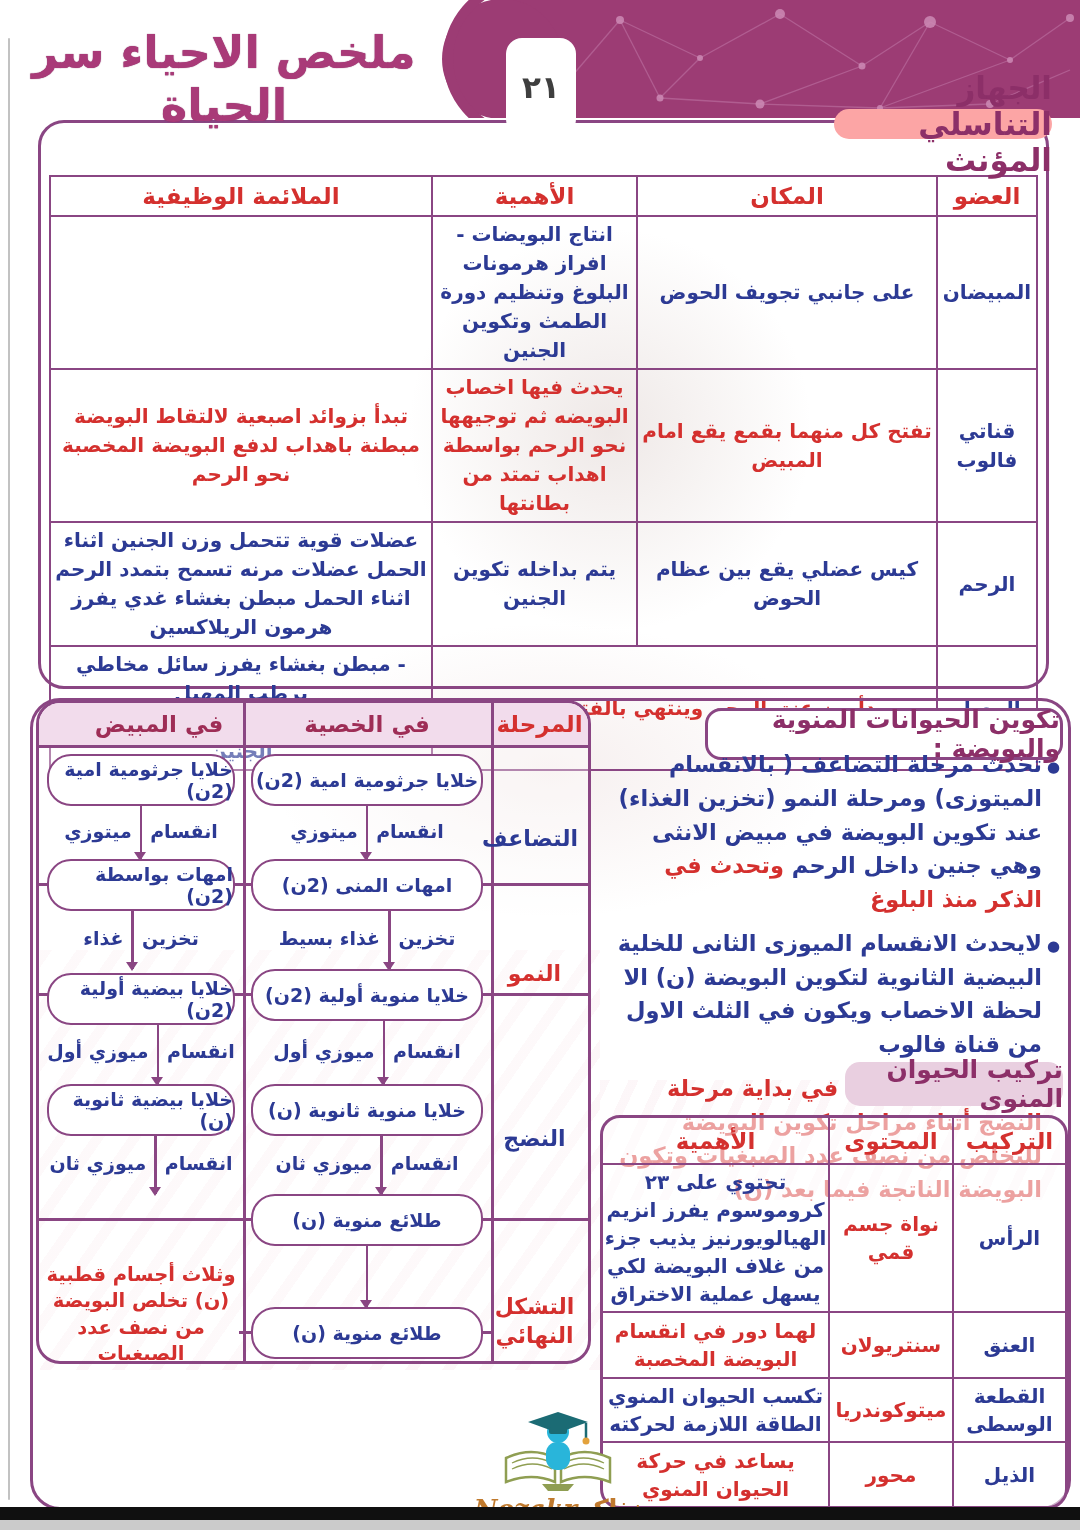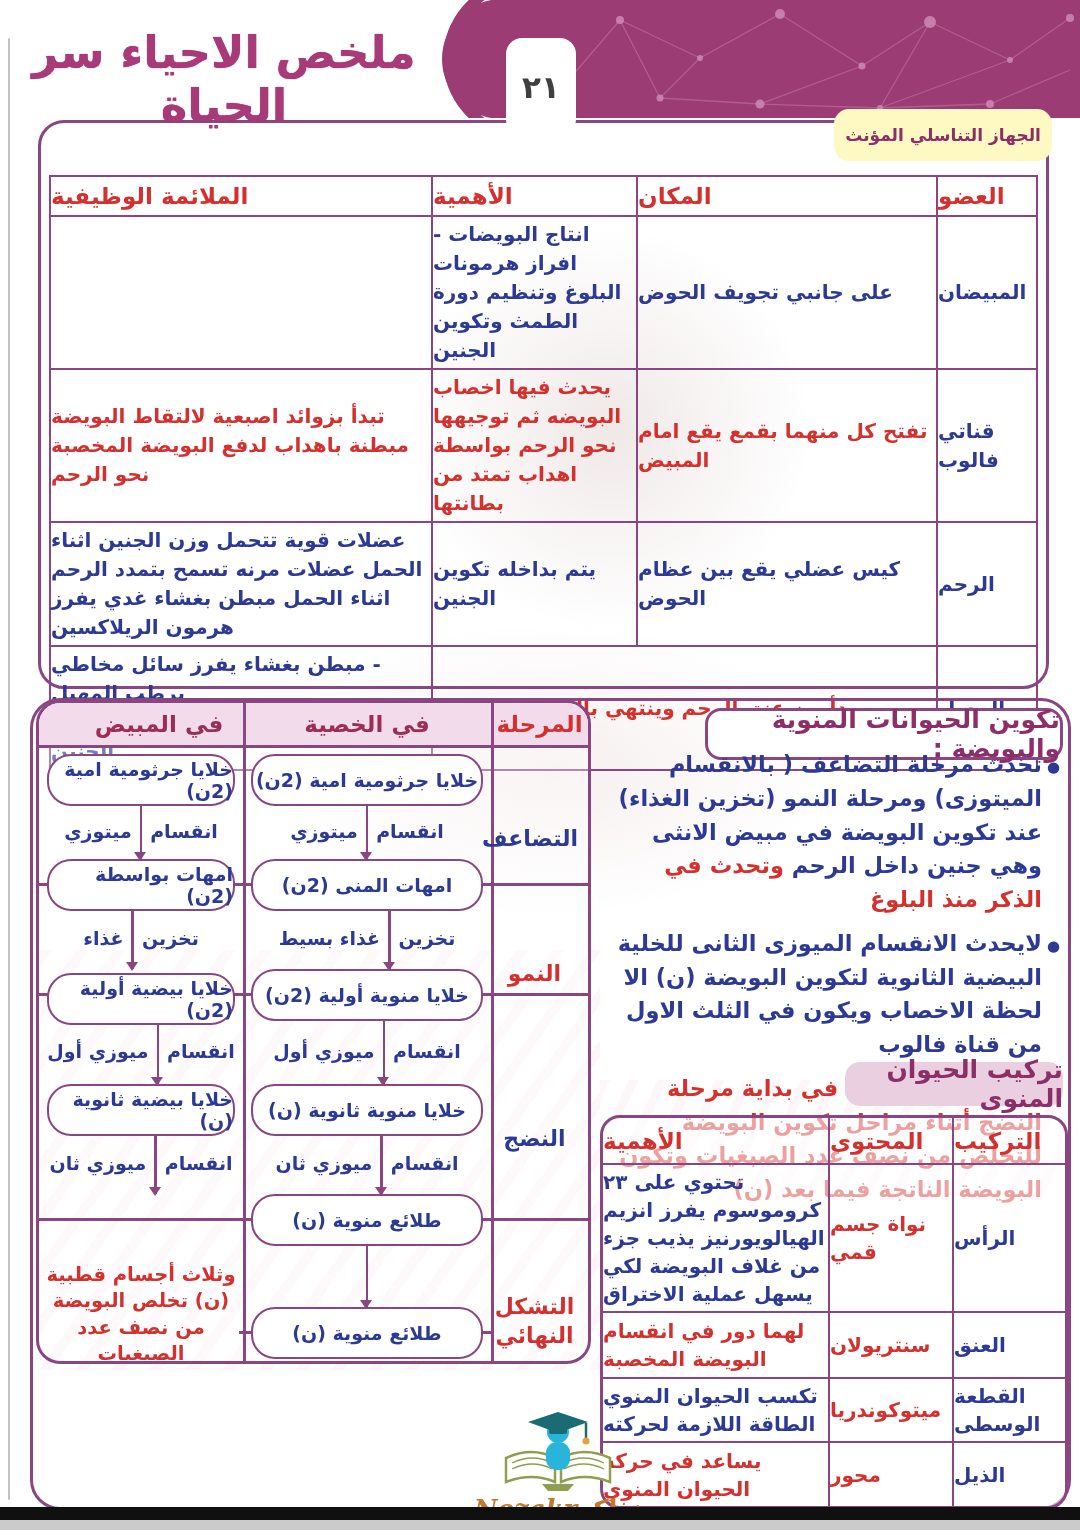--- a/index.html
+++ b/index.html
@@ -24,28 +24,28 @@
   .main-title{position:absolute;left:6px;top:26px;width:436px;z-index:2;text-align:center;
         font-size:45px;color:#a93a78;letter-spacing:-1px;text-shadow:0 0 1px #7d2a5c;}
   .page-tab{position:absolute;left:506px;top:38px;width:70px;height:97px;background:#fff;
         border-radius:16px;z-index:3;display:flex;align-items:center;justify-content:center;
         font-size:31px;color:#3f3f3f;}
   .page-edge{position:absolute;left:8px;top:38px;width:2px;height:1462px;background:#c2c2c2;
         border-radius:3px;z-index:0;}
   
   .sec1{position:absolute;left:38px;top:120px;width:1005px;height:563px;z-index:1;
         border:3px solid var(--brd);border-radius:26px;}
-  .sec1-tab{position:absolute;right:-6px;top:-14px;width:218px;height:52px;background:#fef9c3;
-        border-radius:15px;color:var(--mag);font-size:17px;display:flex;align-items:center;
+  .sec1-tab{position:absolute;right:-6px;top:-14px;width:218px;height:30px;background:#fca5a5;
+        border-radius:15px;color:var(--mag);font-size:31px;display:flex;align-items:center;
         justify-content:center;z-index:3;}
   .sec2{position:absolute;left:30px;top:698px;width:1035px;height:806px;z-index:1;
         border:3px solid var(--brd);border-radius:30px;}
   
   table{border-collapse:collapse;table-layout:fixed;}
-  td,th{border:2.5px solid var(--brd);text-align:left;vertical-align:middle;padding:3px 0;
+  td,th{border:2.5px solid var(--brd);text-align:center;vertical-align:middle;padding:3px 0;
         font-weight:bold;}
   .tab1{position:absolute;left:8px;right:8px;top:52px;bottom:8px;width:calc(100% - 16px);
         height:503px;}
   .tab1 th{font-size:23px;color:var(--red);}
   .tab1 td{font-size:20px;line-height:1.45;}
   .blue{color:var(--blue);} .red{color:var(--red);}
   .prelines{white-space:pre-line;}
   
   .gamete-title{position:absolute;left:705px;top:708px;width:352px;height:46px;z-index:2;
         background:#fff;border:3px solid var(--brd);border-radius:16px;color:var(--mag);

